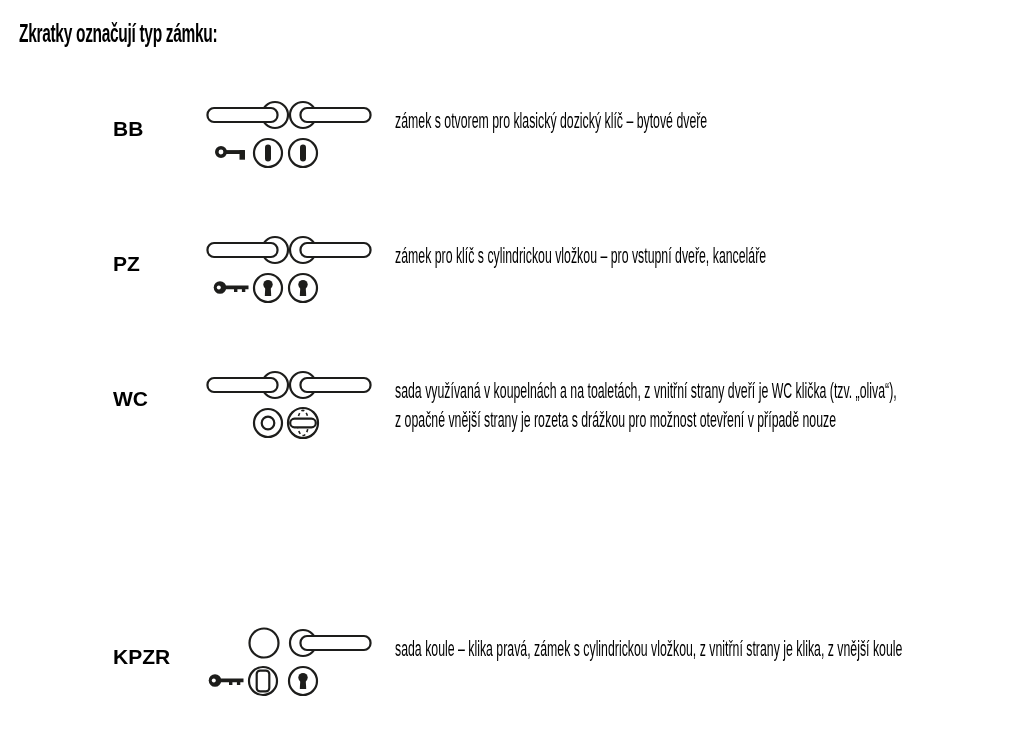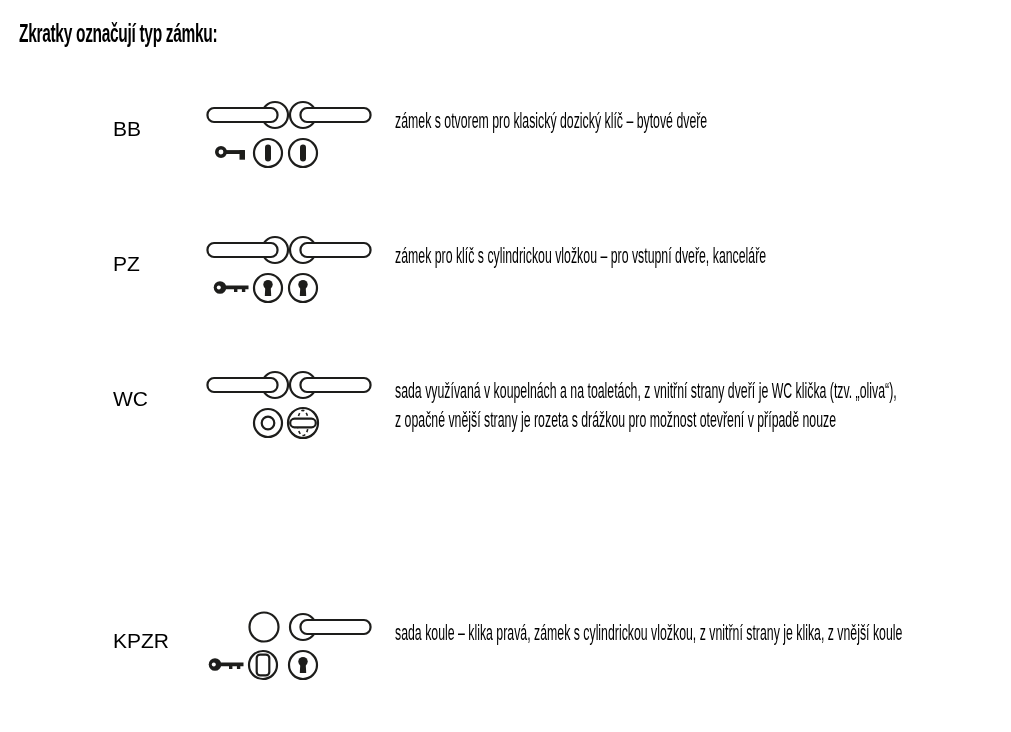--- a/index.html
+++ b/index.html
@@ -16,24 +16,24 @@
     font-size:25px;font-weight:bold;
     white-space:pre;
     transform:scaleX(0.62);transform-origin:0 0;
     letter-spacing:-0.5px;
   }
   .row{position:absolute;left:0;width:1011px;height:84px;}
   .r0{top:95px;}
   .r1{top:230px;}
   .r2{top:365px;}
   .r3{top:500px;}
-  .r4{top:607px;}
+  .r4{top:623px;}
   .code{
     position:absolute;left:113px;top:22px;
-    font-size:21px;font-weight:normal;letter-spacing:0;
+    font-size:21px;font-weight:bold;letter-spacing:0;
   }
   .icons{position:absolute;left:205px;top:0;}
   .desc{
     position:absolute;left:395px;top:11px;
     font-size:22px;line-height:29px;
     white-space:pre;
     transform:scaleX(0.56);transform-origin:0 0;
   }
   .ic{stroke:#1d1d1b;stroke-width:2.2;fill:#ffffff;}
   .fl{fill:#1d1d1b;stroke:none;}

